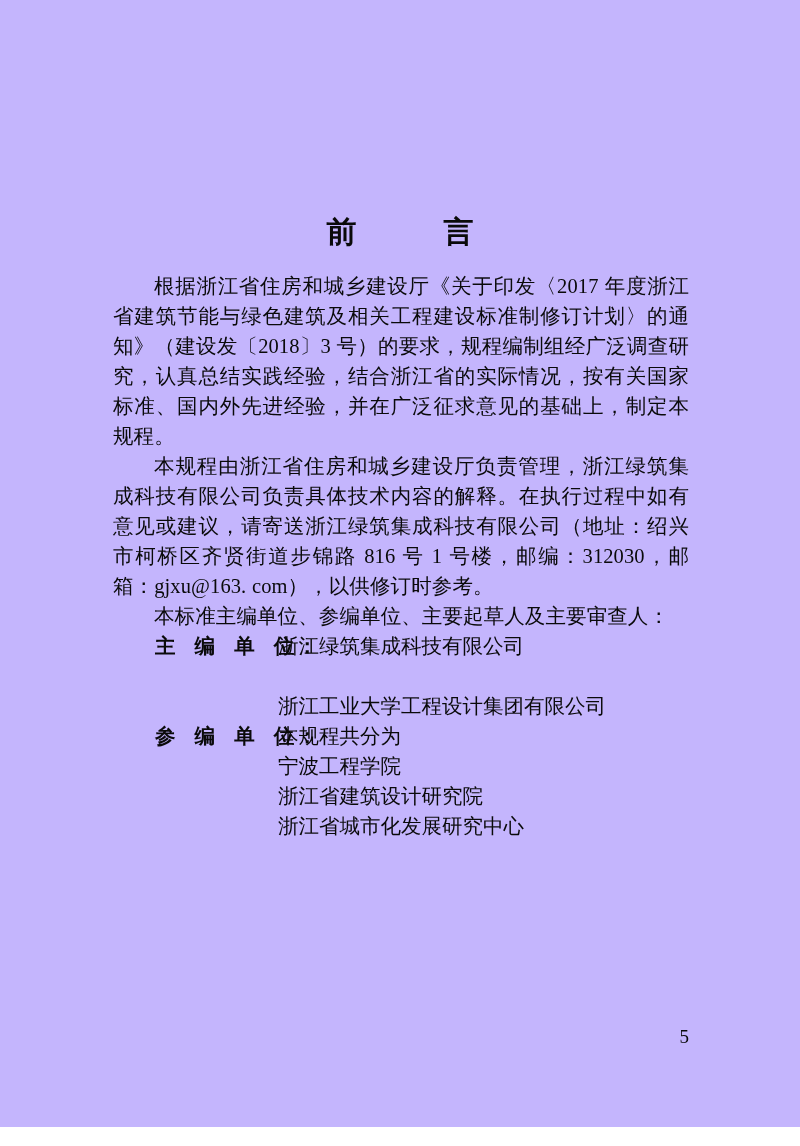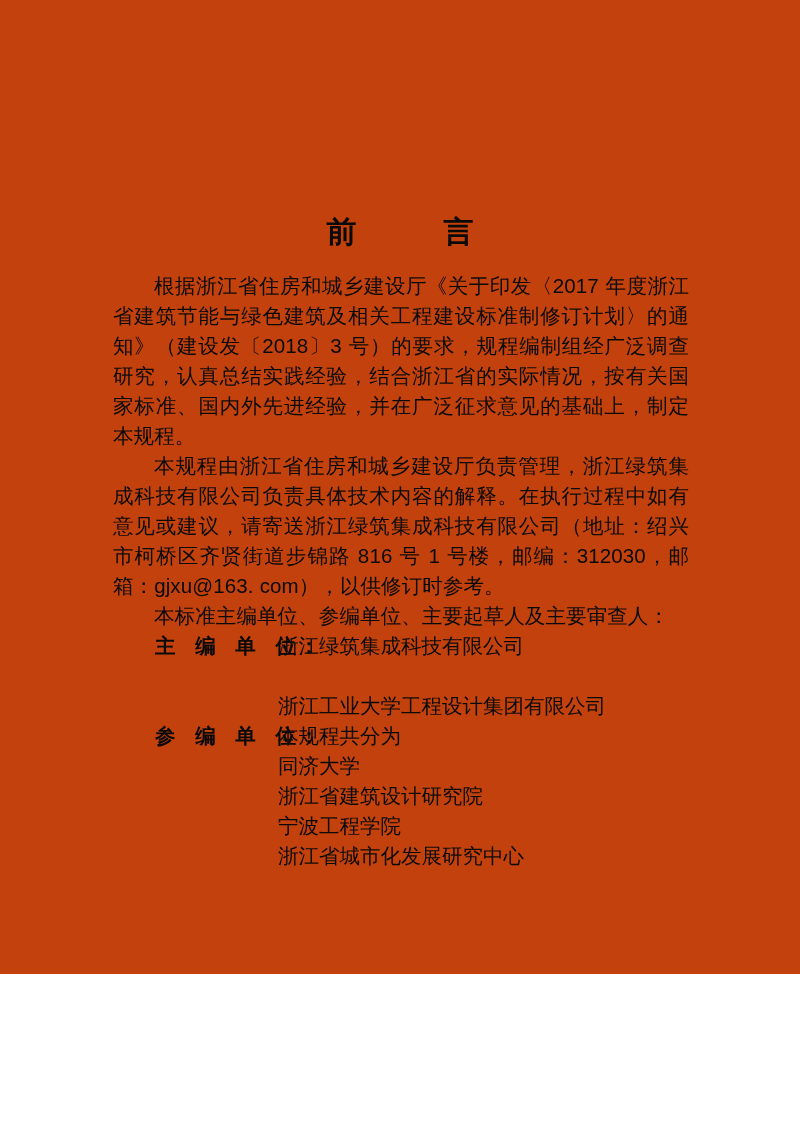--- a/index.html
+++ b/index.html
@@ -4,24 +4,24 @@
 <style>
   html, body {
     margin: 0;
     padding: 0;
     background: #ffffff;
   }
 
   .page {
     position: relative;
     width: 800px;
-    height: 974px;
-    background: #c2410c;
+    height: 1127px;
+    background: #c4b5fd;
     overflow: hidden;
-    font-family: Liberation Sans, sans-serif;
+    font-family: Liberation Serif, serif;
     color: #0a0a0a;
     box-sizing: border-box;
   }
 
   
   .page-title {
     position: absolute;
     top: 190px;
     left: 0;
     width: 800px;
@@ -130,33 +130,29 @@
         <span class="unit-label blank"><span></span><span class="colon"></span></span>
         <span class="unit-value">浙江工业大学工程设计集团有限公司</span>
       </div>
 
       <div class="unit-row">
         <span class="unit-label"><span>参 编 单 位</span><span class="colon">：</span></span>
         <span class="unit-value">本规程共分为</span>
       </div>
 
 
+
       <div class="unit-row">
         <span class="unit-label blank"><span></span><span class="colon"></span></span>
-        <span class="unit-value">同济大学</span>
+        <span class="unit-value">宁波工程学院</span>
       </div>
 
       <div class="unit-row">
         <span class="unit-label blank"><span></span><span class="colon"></span></span>
         <span class="unit-value">浙江省建筑设计研究院</span>
-      </div>
-
-      <div class="unit-row">
-        <span class="unit-label blank"><span></span><span class="colon"></span></span>
-        <span class="unit-value">宁波工程学院</span>
       </div>
 
       <div class="unit-row">
         <span class="unit-label blank"><span></span><span class="colon"></span></span>
         <span class="unit-value">浙江省城市化发展研究中心</span>
       </div>
 
     </div>
   </div>
 

